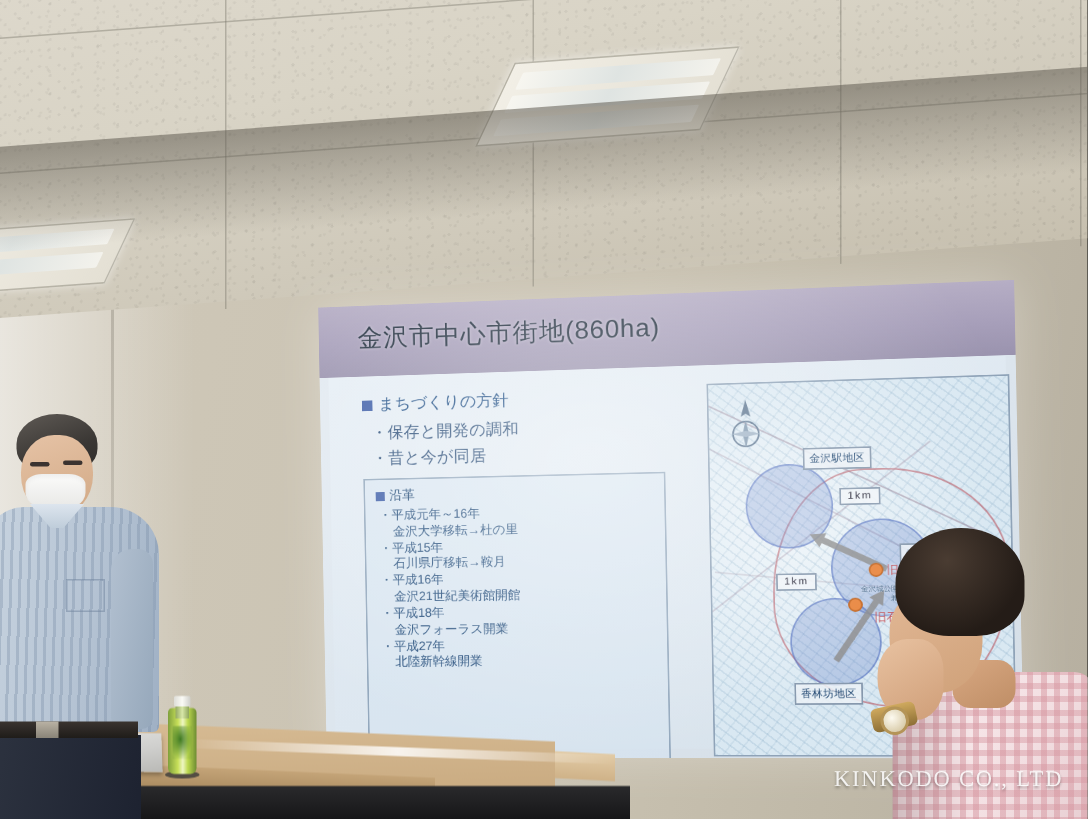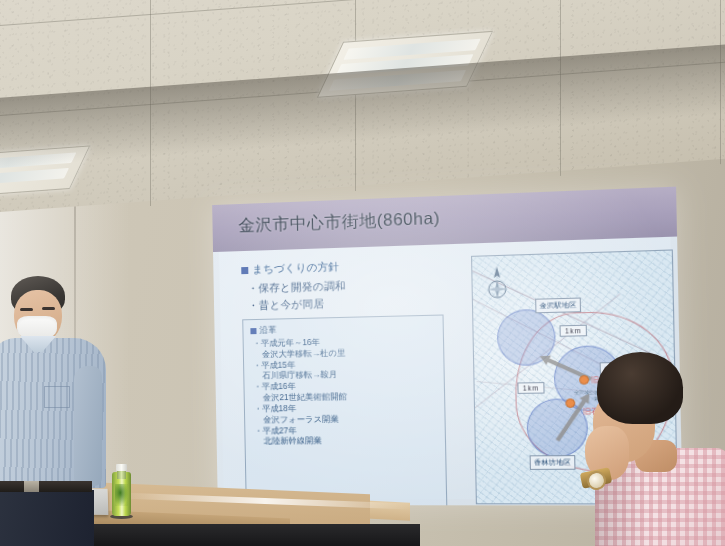--- a/index.html
+++ b/index.html
@@ -642,14 +642,15 @@
     <div class="pr-shirt"></div>
     <div class="pr-shoulder-shadow"></div>
     <div class="pr-neck"></div>
     <div class="pr-face"></div>
     <div class="pr-hair"></div>
     <div class="pr-hand"></div>
     <div class="pr-watch"></div>
     <div class="pr-watch-face"></div>
   </div>
 
+  <div class="watermark">KINKODO CO., LTD</div>
 
 </div>
 
 </body></html>

